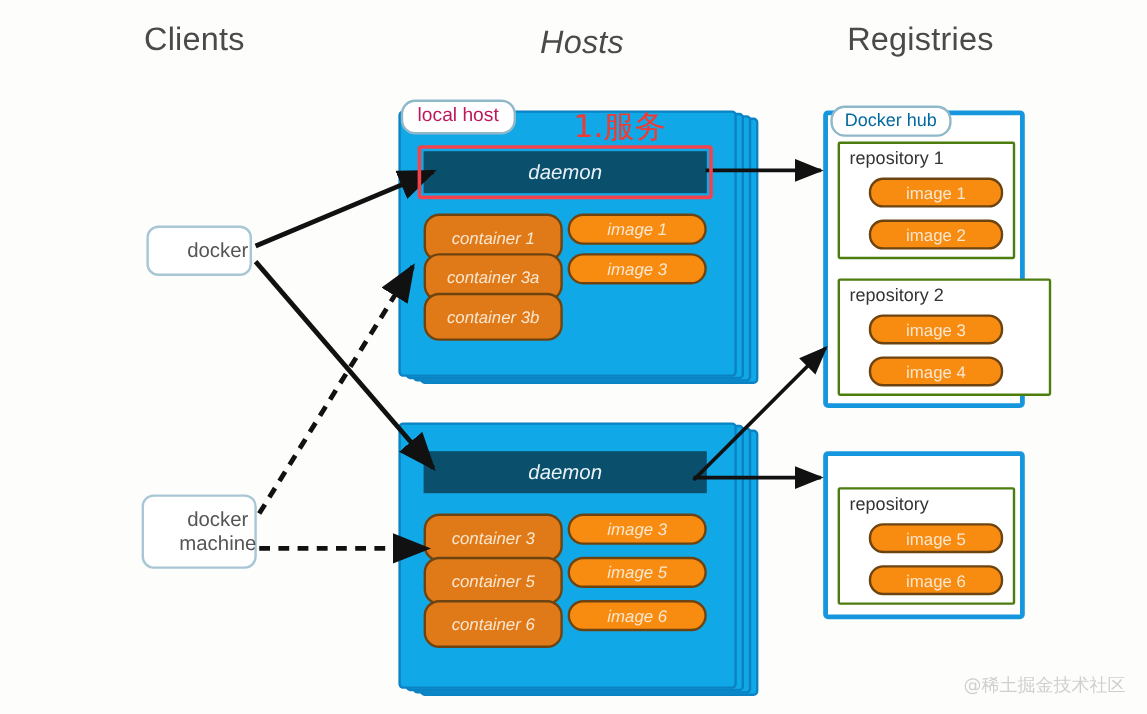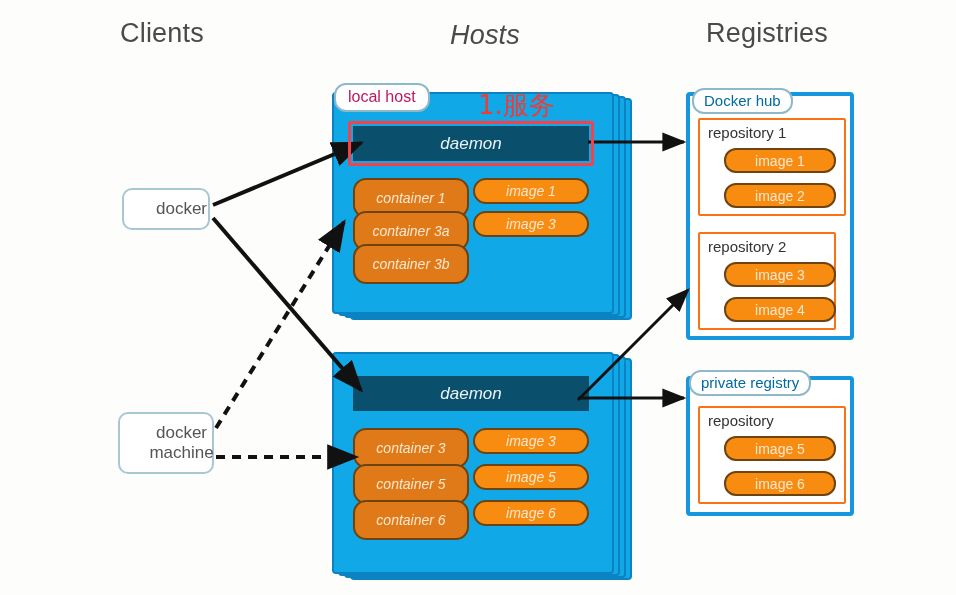--- a/index.html
+++ b/index.html
@@ -160,33 +160,33 @@
     padding: 2px 10px 3px 10px;
     white-space: nowrap;
     z-index: 6;
   }
   #label-dockerhub { left: 692px; top: 88px; }
   #label-private   { left: 689px; top: 370px; }
 
   .repo-box {
     position: absolute;
     background: #ffffff;
-    border: 2px solid #f97316;
+    border: 2px solid #4d7c0f;
     border-radius: 2px;
     box-sizing: border-box;
   }
   .repo-title {
     position: absolute;
     left: 8px; top: 4px;
     font-size: 15px;
     color: #333333;
     white-space: nowrap;
   }
   #repo-1 { left: 8px;  top: 22px;  width: 148px; height: 98px; }
-  #repo-2 { left: 8px;  top: 136px; width: 138px; height: 98px; }
+  #repo-2 { left: 8px;  top: 136px; width: 178px; height: 98px; }
   #repo-p { left: 8px;  top: 26px;  width: 148px; height: 98px; }
 
   .repo-image {
     position: absolute;
     left: 24px;
     width: 112px; height: 25px;
     background: #f78c10;
     border: 2px solid #6d4411;
     border-radius: 12px;
     font-size: 14px;
@@ -311,16 +311,16 @@
   </div>
   <div class="registry-label" id="label-dockerhub">Docker hub</div>
 
   <div class="registry-outer" id="registry-private">
     <div class="repo-box" id="repo-p">
       <div class="repo-title">repository</div>
       <div class="repo-image" style="top:28px;">image 5</div>
       <div class="repo-image" style="top:63px;">image 6</div>
     </div>
   </div>
-  <div class="registry-label" id="label-private">private registry</div>
-
+
+  <div id="watermark">@稀土掘金技术社区</div>
 
 </div>
 
 </body></html>

